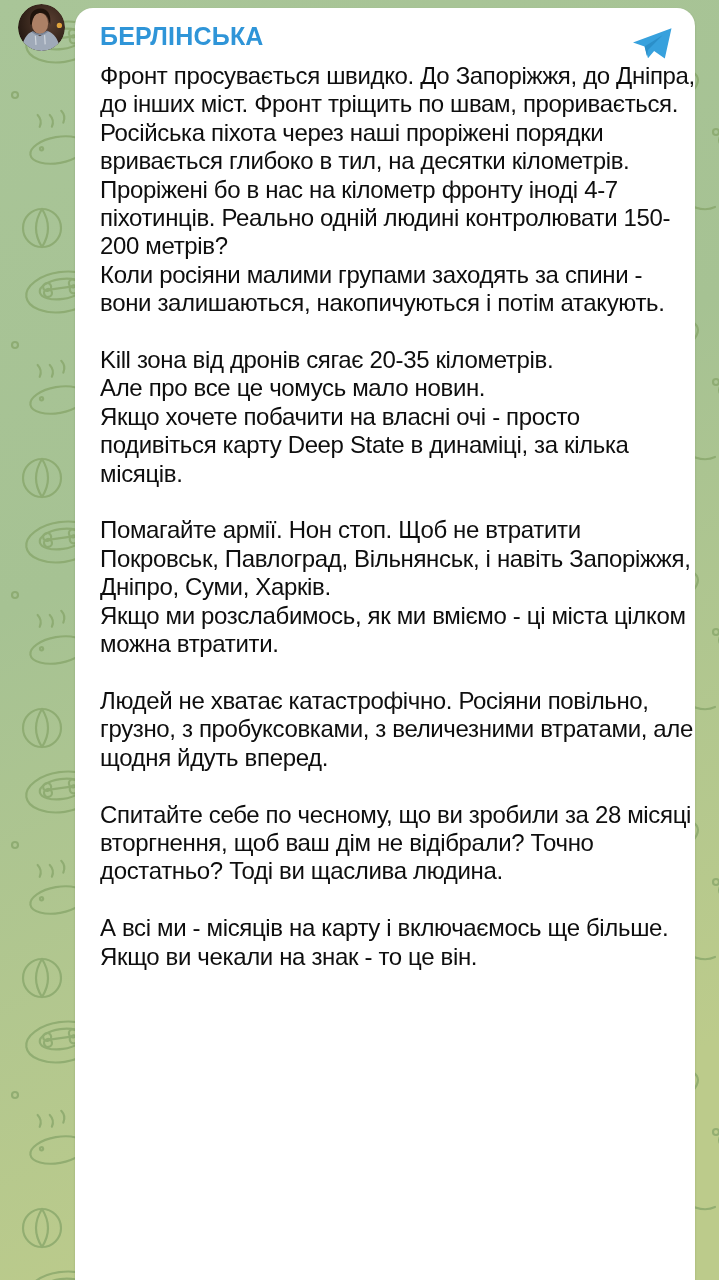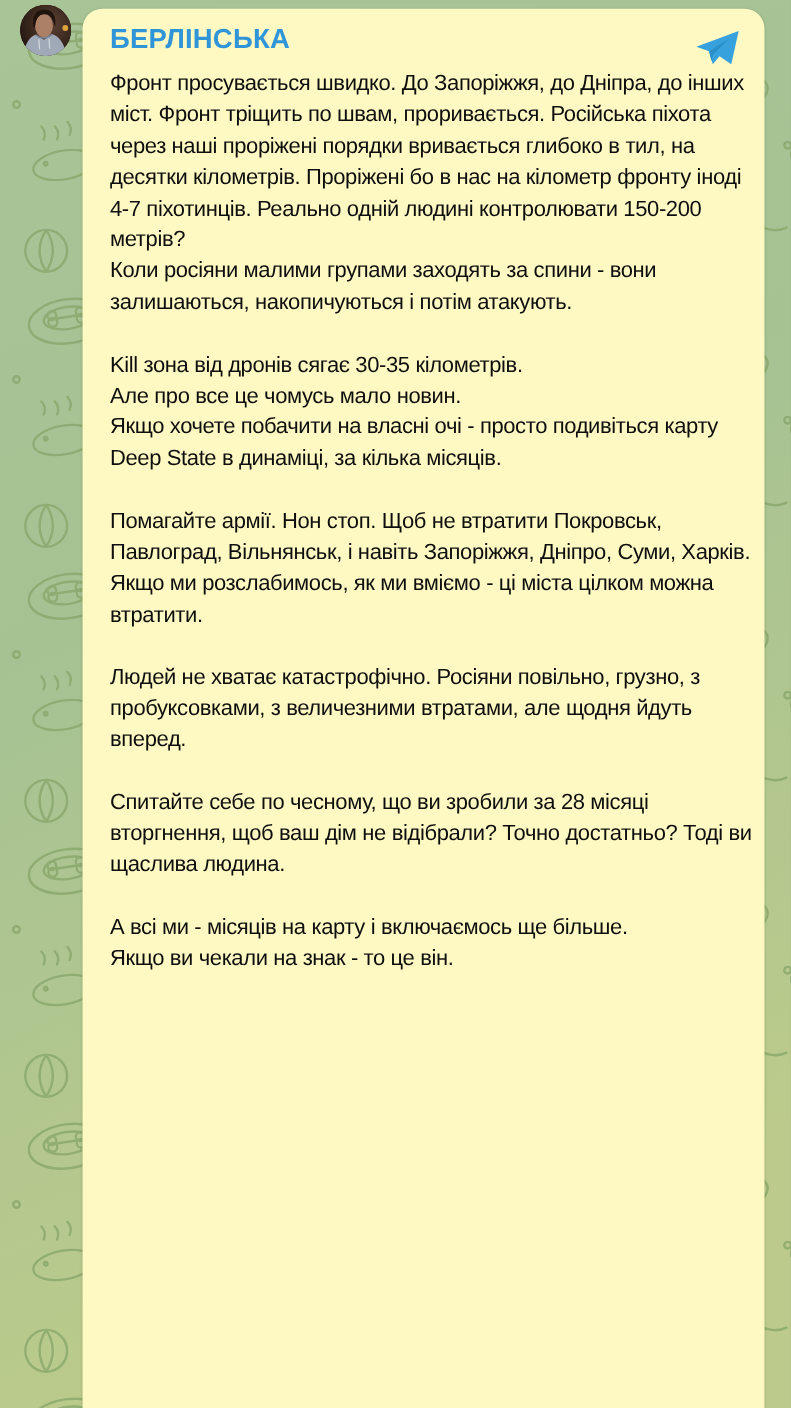--- a/index.html
+++ b/index.html
@@ -12,21 +12,21 @@
   .bg-svg{position:absolute;left:0;top:0;display:block;}
   .avatar{
     position:absolute;left:18px;top:4px;
     width:47px;height:47px;border-radius:50%;
     overflow:hidden;
   }
   .avatar svg{display:block;}
   .bubble{
     position:absolute;left:75px;top:8px;
     width:620px;height:1272px;
-    background:#fef9c3;
+    background:#ffffff;
     border-radius:18px 18px 0 0;
     box-shadow:0 1px 2px rgba(62,80,44,.25);
     box-sizing:border-box;
     padding:13px 18px 20px 25px;
   }
   .channel-row{position:relative;height:32px;}
   .channel-name{
     font-size:25px;font-weight:bold;
     color:#2f95d8;
     line-height:30px;
@@ -34,21 +34,21 @@
     display:inline-block;
     cursor:pointer;
   }
   .plane-icon{
     position:absolute;top:6px;right:4px;
     width:42px;height:34px;
   }
   .msg-text{margin-top:9px;width:595px;}
   .msg-text p{
     margin:0 0 28.4px 0;
-    font-size:20px;
+    font-size:24px;
     line-height:28.4px;
     letter-spacing:-0.35px;
     color:#0e0e0e;
     white-space:pre-line;
   }
 </style>
 </head>
 <body>
 
 <div class="screen">
@@ -154,21 +154,21 @@
 
       <svg class="plane-icon" viewBox="0 0 42 34">
         <path d="M40.5 1.2 L2 15.6 l11.6 3.9 3.4 11.8 6.1-7.2 10.7 7.4 Z" fill="#37a1dd"></path>
         <path d="M13.6 19.5 L31.5 8.2 L17 23 l-1.2 6 Z" fill="#2b8fc9"></path>
       </svg>
     </div>
 
     <div class="msg-text">
       <p>Фронт просувається швидко. До Запоріжжя, до Дніпра, до інших міст. Фронт тріщить по швам, проривається. Російська піхота через наші проріжені порядки вривається глибоко в тил, на десятки кілометрів. Проріжені бо в нас на кілометр фронту іноді 4-7 піхотинців. Реально одній людині контролювати 150-200 метрів?
 Коли росіяни малими групами заходять за спини - вони залишаються, накопичуються і потім атакують.</p>
-      <p>Kill зона від дронів сягає 30-35 кілометрів.
+      <p>Kill зона від дронів сягає 20-35 кілометрів.
 Але про все це чомусь мало новин.
 Якщо хочете побачити на власні очі - просто подивіться карту Deep State в динаміці, за кілька місяців.</p>
       <p>Помагайте армії. Нон стоп. Щоб не втратити Покровськ, Павлоград, Вільнянськ, і навіть Запоріжжя, Дніпро, Суми, Харків.
 Якщо ми розслабимось, як ми вміємо - ці міста цілком можна втратити.</p>
       <p>Людей не хватає катастрофічно. Росіяни повільно, грузно, з пробуксовками, з величезними втратами, але щодня йдуть вперед.</p>
       <p>Спитайте себе по чесному, що ви зробили за 28 місяці вторгнення, щоб ваш дім не відібрали? Точно достатньо? Тоді ви щаслива людина.</p>
       <p>А всі ми - місяців на карту і включаємось ще більше.
 Якщо ви чекали на знак - то це він.</p>
 
     </div>

